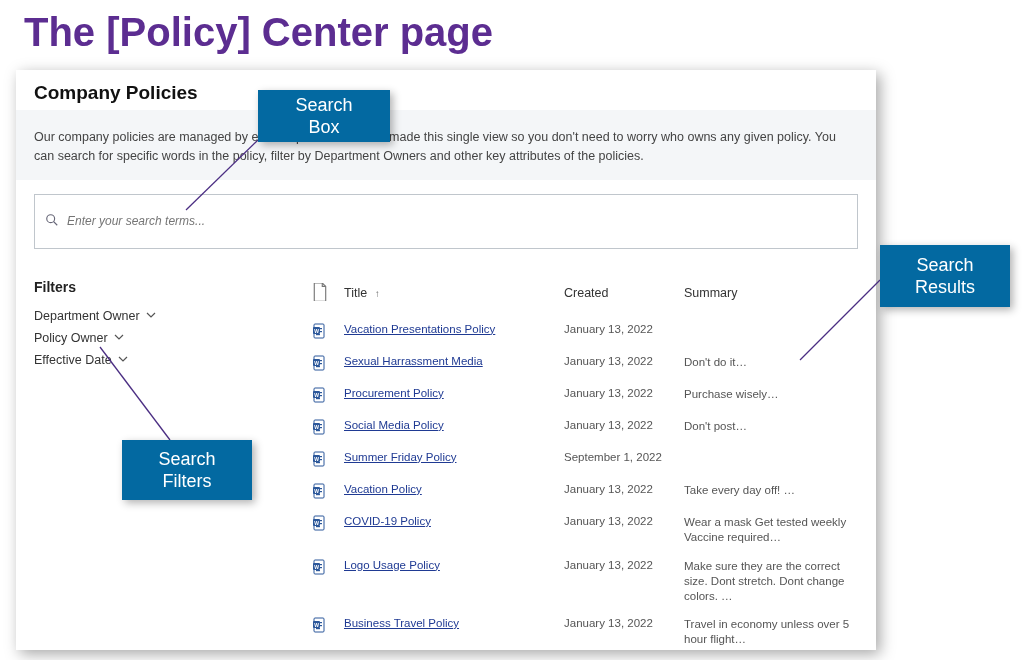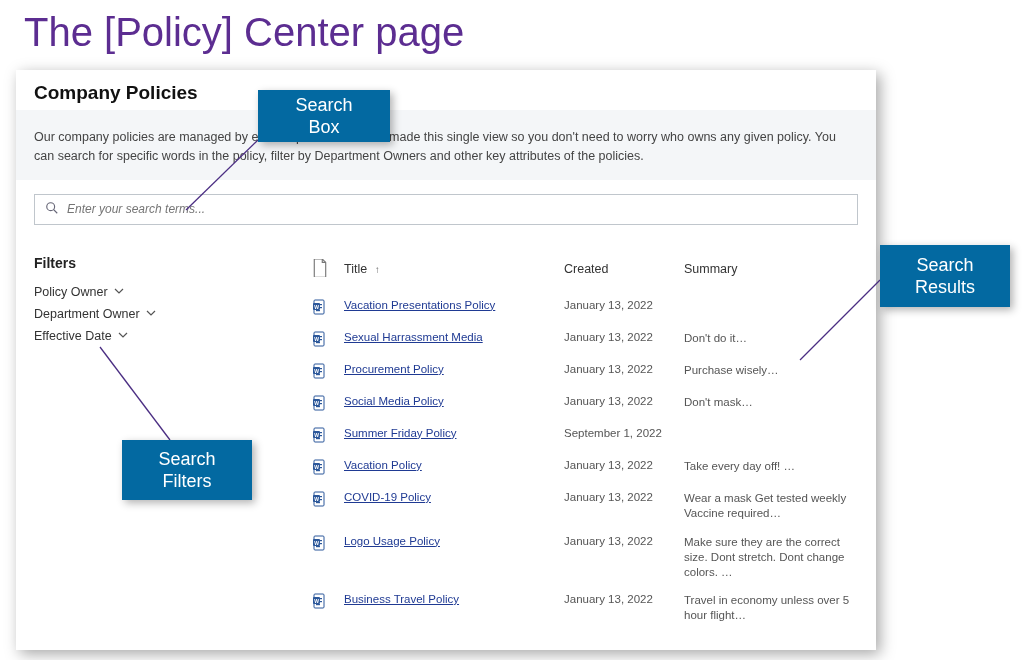--- a/index.html
+++ b/index.html
@@ -6,21 +6,21 @@
   body {
     font-family: "Segoe UI", Arial, sans-serif;
     background: #fff;
     width: 1023px;
     height: 660px;
     position: relative;
     overflow: hidden;
   }
   .slide-title {
     font-size: 40px;
-    font-weight: 400;
+    font-weight: 700;
     color: #5c2d91;
     padding: 10px 0 0 24px;
   }
   .app-shell {
     position: absolute;
     left: 16px;
     top: 70px;
     width: 860px;
     height: 580px;
     background: #fff;
@@ -41,21 +41,21 @@
     margin: 6px -18px 14px -18px;
     color: #444;
     font-size: 12.5px;
     line-height: 1.5;
   }
   .search-box {
     display: flex;
     align-items: center;
     border: 1px solid #c0c6cc;
     background: #fff;
-    padding: 6px 10px;
+    padding: 18px 10px;
     margin-bottom: 30px;
   }
   .search-box svg { width: 14px; height: 14px; margin-right: 8px; }
   .search-box input {
     flex: 1;
     border: none;
     outline: none;
     font-size: 12px;
     font-style: italic;
     color: #888;
@@ -147,27 +147,27 @@
         </svg>
     </span>
     <input type="text" placeholder="Enter your search terms..." style="">
   </div>
 
   <div class="content-row">
 
     <div class="filters">
       <div class="filters-heading">Filters</div>
       <div class="filter-item">
-        <span>Policy Owner</span>
+        <span>Department Owner</span>
         <span class="chev"><svg viewBox="0 0 10 10">
               <polyline points="1,3 5,7 9,3" fill="none" stroke="#555" stroke-width="1.2"></polyline>
             </svg></span>
       </div>
       <div class="filter-item">
-        <span>Department Owner</span>
+        <span>Policy Owner</span>
         <span class="chev"><svg viewBox="0 0 10 10">
               <polyline points="1,3 5,7 9,3" fill="none" stroke="#555" stroke-width="1.2"></polyline>
             </svg></span>
       </div>
       <div class="filter-item">
         <span>Effective Date</span>
         <span class="chev"><svg viewBox="0 0 10 10">
               <polyline points="1,3 5,7 9,3" fill="none" stroke="#555" stroke-width="1.2"></polyline>
             </svg></span>
       </div>
@@ -246,21 +246,21 @@
                     <rect x="2" y="1" width="10" height="14" rx="1" fill="#fff" stroke="#2b579a" stroke-width="1"></rect>
                     <rect x="4" y="5" width="6" height="1.2" fill="#2b579a"></rect>
                     <rect x="4" y="8" width="6" height="1.2" fill="#2b579a"></rect>
                     <rect x="4" y="11" width="4" height="1.2" fill="#2b579a"></rect>
                     <rect x="1" y="4" width="7" height="7" rx="1" fill="#2b579a"></rect>
                     <text x="4.5" y="9.5" font-size="5" fill="#fff" text-anchor="middle" font-family="Arial" font-weight="bold">W</text>
                   </svg>
                 </span></td>
               <td><span class="title-link">Social Media Policy</span></td>
               <td>January 13, 2022</td>
-              <td class="summary-cell">Don't mask…</td>
+              <td class="summary-cell">Don't post…</td>
             </tr>
             <tr>
               <td><span class="doc-icon">
                   <svg viewBox="0 0 16 16">
                     <rect x="2" y="1" width="10" height="14" rx="1" fill="#fff" stroke="#2b579a" stroke-width="1"></rect>
                     <rect x="4" y="5" width="6" height="1.2" fill="#2b579a"></rect>
                     <rect x="4" y="8" width="6" height="1.2" fill="#2b579a"></rect>
                     <rect x="4" y="11" width="4" height="1.2" fill="#2b579a"></rect>
                     <rect x="1" y="4" width="7" height="7" rx="1" fill="#2b579a"></rect>
                     <text x="4.5" y="9.5" font-size="5" fill="#fff" text-anchor="middle" font-family="Arial" font-weight="bold">W</text>

